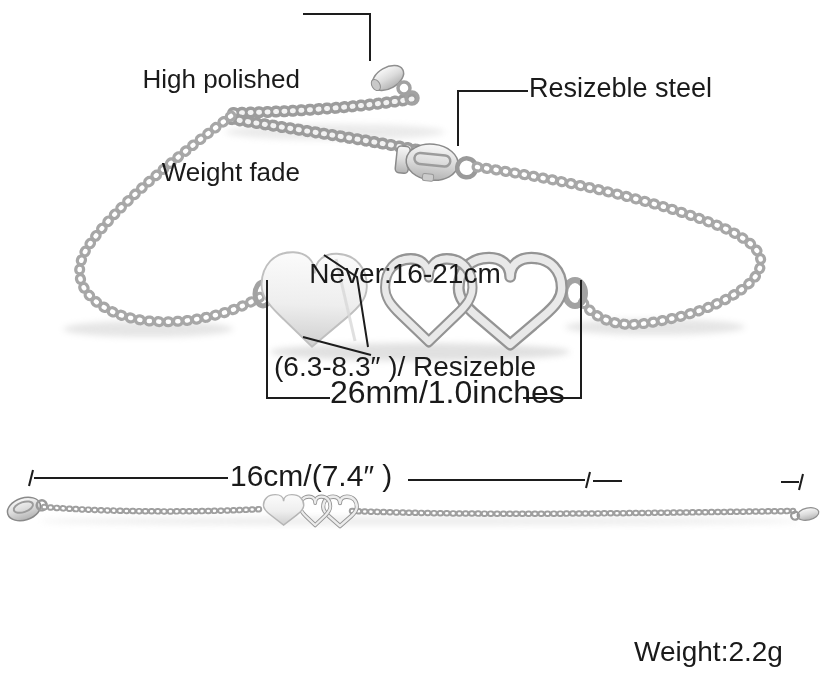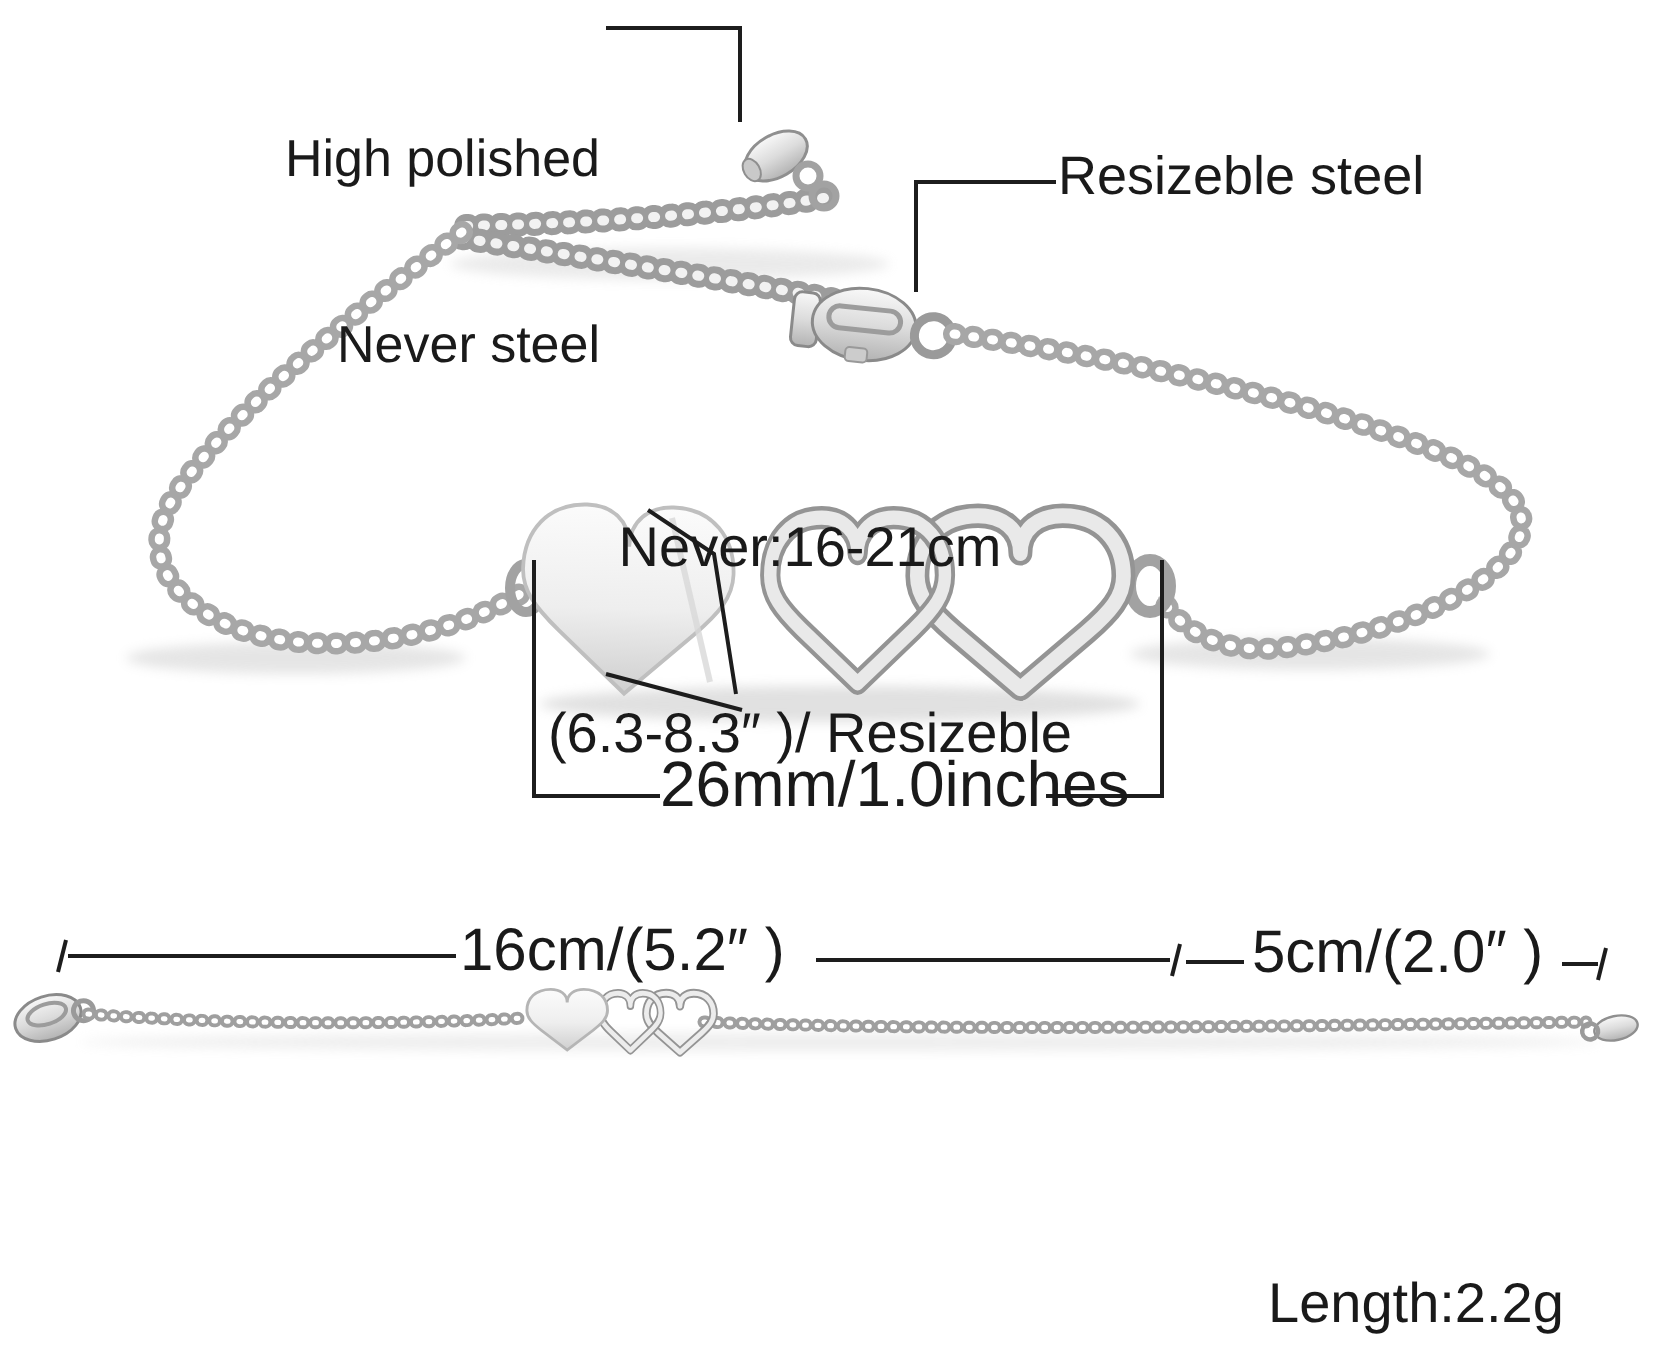--- a/index.html
+++ b/index.html
@@ -178,27 +178,26 @@
     <g transform="rotate(-12 808 514)">
       <ellipse cx="808" cy="514" rx="11" ry="6" fill="url(#gSilver)" stroke="#8f8f8f" stroke-width="1.2"></ellipse>
       <circle cx="795" cy="513" r="4" fill="none" stroke="#9a9a9a" stroke-width="2.2"></circle>
     </g>
   </g>
 </svg>
 
 
 <div class="t t-hp">
   <div>High polished</div>
-  <div>Never steel</div>
+  <div>Weight fade</div>
 </div>
 
 <div class="t t-ss">Resizeble steel</div>
 
 <div class="t t-len">
   <div>Never:16-21cm</div>
   <div>(6.3-8.3″ )/ Resizeble</div>
 </div>
 
 <div class="t t-26mm">26mm/1.0inches</div>
-<div class="t t-16cm">16cm/(5.2″ )</div>
-<div class="t t-5cm">5cm/(2.0″ )</div>
-<div class="t t-wt">Length:2.2g</div>
+<div class="t t-16cm">16cm/(7.4″ )</div>
+<div class="t t-wt">Weight:2.2g</div>
 </div>
 
 </body></html>

